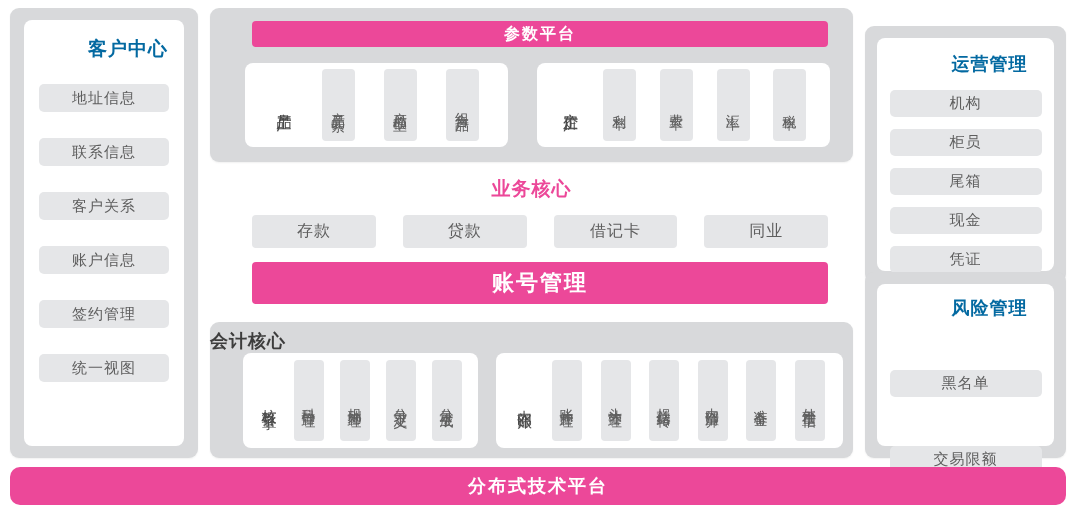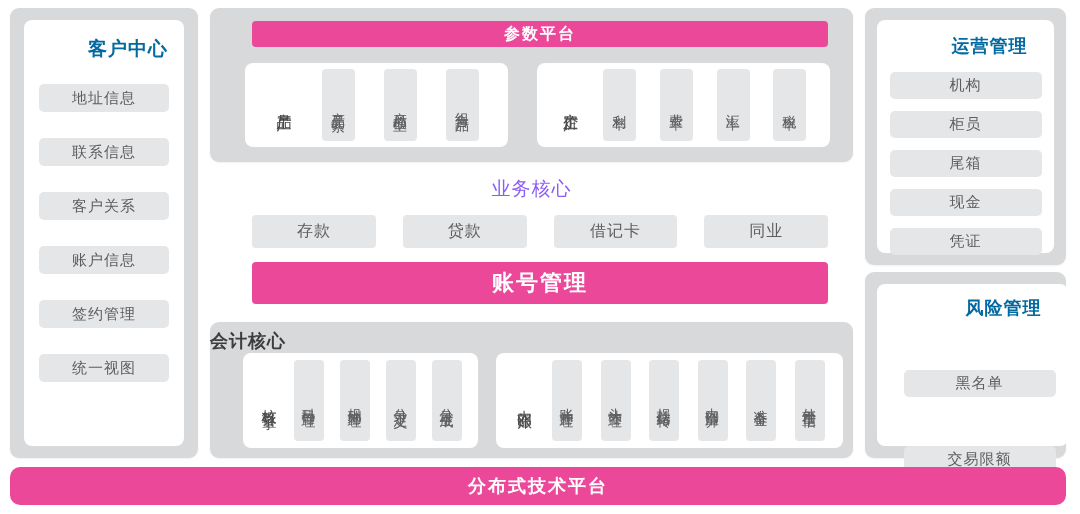--- a/index.html
+++ b/index.html
@@ -28,43 +28,43 @@
   
   .param-container{left:210px;top:8px;width:643px;height:154px;}
   .param-header{position:absolute;left:42px;top:13px;width:576px;height:26px;border-radius:4px;
                 display:flex;align-items:center;justify-content:center;font-size:16px;font-weight:600;letter-spacing:2px;}
   .sp-products{left:35px;top:55px;width:263px;height:84px;}
   .sp-pricing{left:327px;top:55px;width:293px;height:84px;}
   .param-container .vchip{width:33px;height:72px;}
   .param-container .vlabel{height:72px;}
 
   .biz-title{position:absolute;left:210px;top:176px;width:643px;text-align:center;
-             font-size:19px;font-weight:400;color:#8b5cf6;letter-spacing:1px;}
+             font-size:19px;font-weight:700;color:#ec4899;letter-spacing:1px;}
   .biz-row{position:absolute;left:252px;top:215px;width:576px;height:33px;display:flex;gap:27px;}
   .biz-row .chip{flex:1;font-size:16px;border-radius:4px;}
 
   .account-bar{position:absolute;left:252px;top:262px;width:576px;height:42px;border-radius:4px;
                display:flex;align-items:center;justify-content:center;font-size:22px;font-weight:600;letter-spacing:2px;}
 
   .acct-container{left:210px;top:322px;width:643px;height:136px;}
   .acct-title{position:absolute;left:0;top:7px;width:100%;text-align:left;
               font-size:18px;font-weight:600;color:#3d3d3d;letter-spacing:1px;}
   .sp-engine{left:33px;top:31px;width:235px;height:95px;}
   .sp-internal{left:286px;top:31px;width:347px;height:95px;}
   .acct-container .vchip{width:30px;height:81px;}
   .acct-container .vlabel{height:81px;}
 
   
-  .ops-outer{left:865px;top:8px;width:201px;height:257px;font-family:Liberation Serif, serif;}
+  .ops-outer{left:865px;top:26px;width:201px;height:257px;font-family:Liberation Serif, serif;}
   .ops-inner{left:12px;top:12px;width:177px;height:233px;display:flex;flex-direction:column;align-items:center;}
   .ops-inner .panel-title{margin-top:14px;margin-bottom:14px;font-size:18px;}
   .ops-inner .chip{width:152px;height:27px;margin-bottom:12px;flex:none;}
 
   .risk-outer{left:865px;top:272px;width:201px;height:186px;}
-  .risk-inner{left:12px;top:12px;width:177px;height:162px;display:flex;flex-direction:column;align-items:center;padding-left:14px;}
+  .risk-inner{left:12px;top:12px;width:177px;height:162px;display:flex;flex-direction:column;align-items:center;}
   .risk-inner .panel-title{margin-top:12px;margin-bottom:14px;font-size:18px;}
   .risk-inner .chip{width:152px;height:27px;margin-bottom:13px;flex:none;margin-top:36px;}
 
   
   .bottom-bar{position:absolute;left:10px;top:467px;width:1056px;height:38px;border-radius:10px;
               display:flex;align-items:center;justify-content:center;font-size:18px;font-weight:600;letter-spacing:2px;}
 </style>
 </head>
 <body>
 

